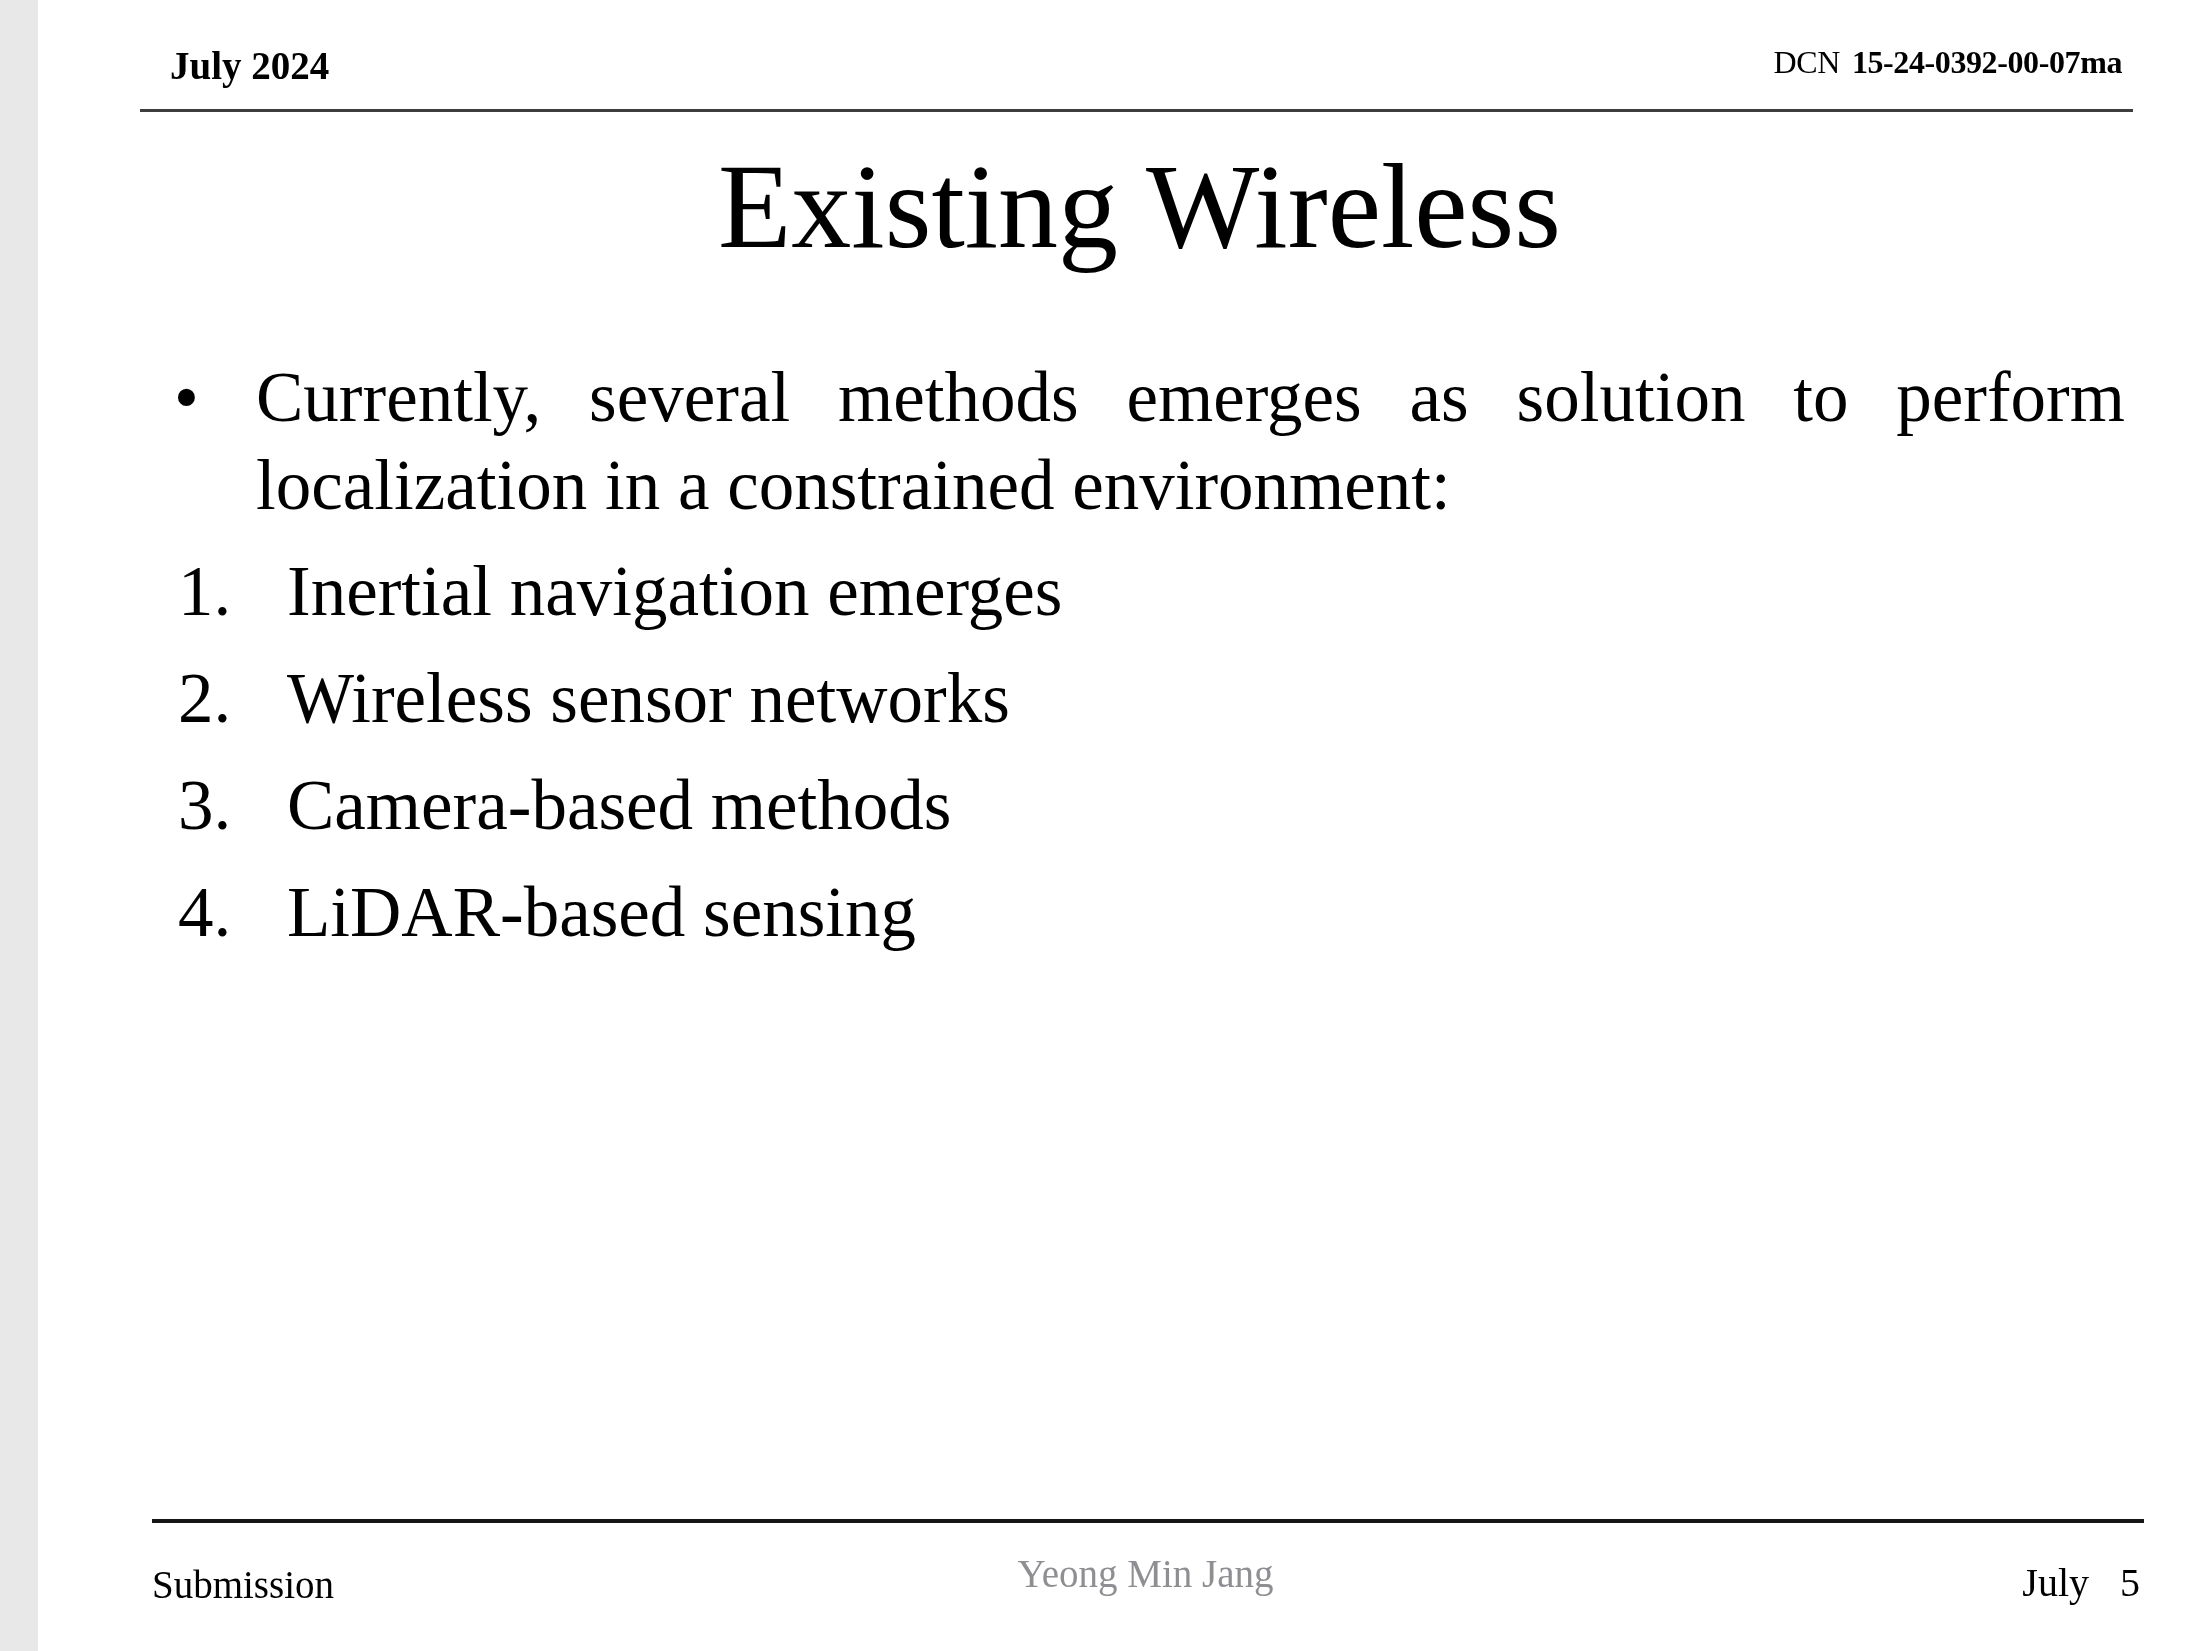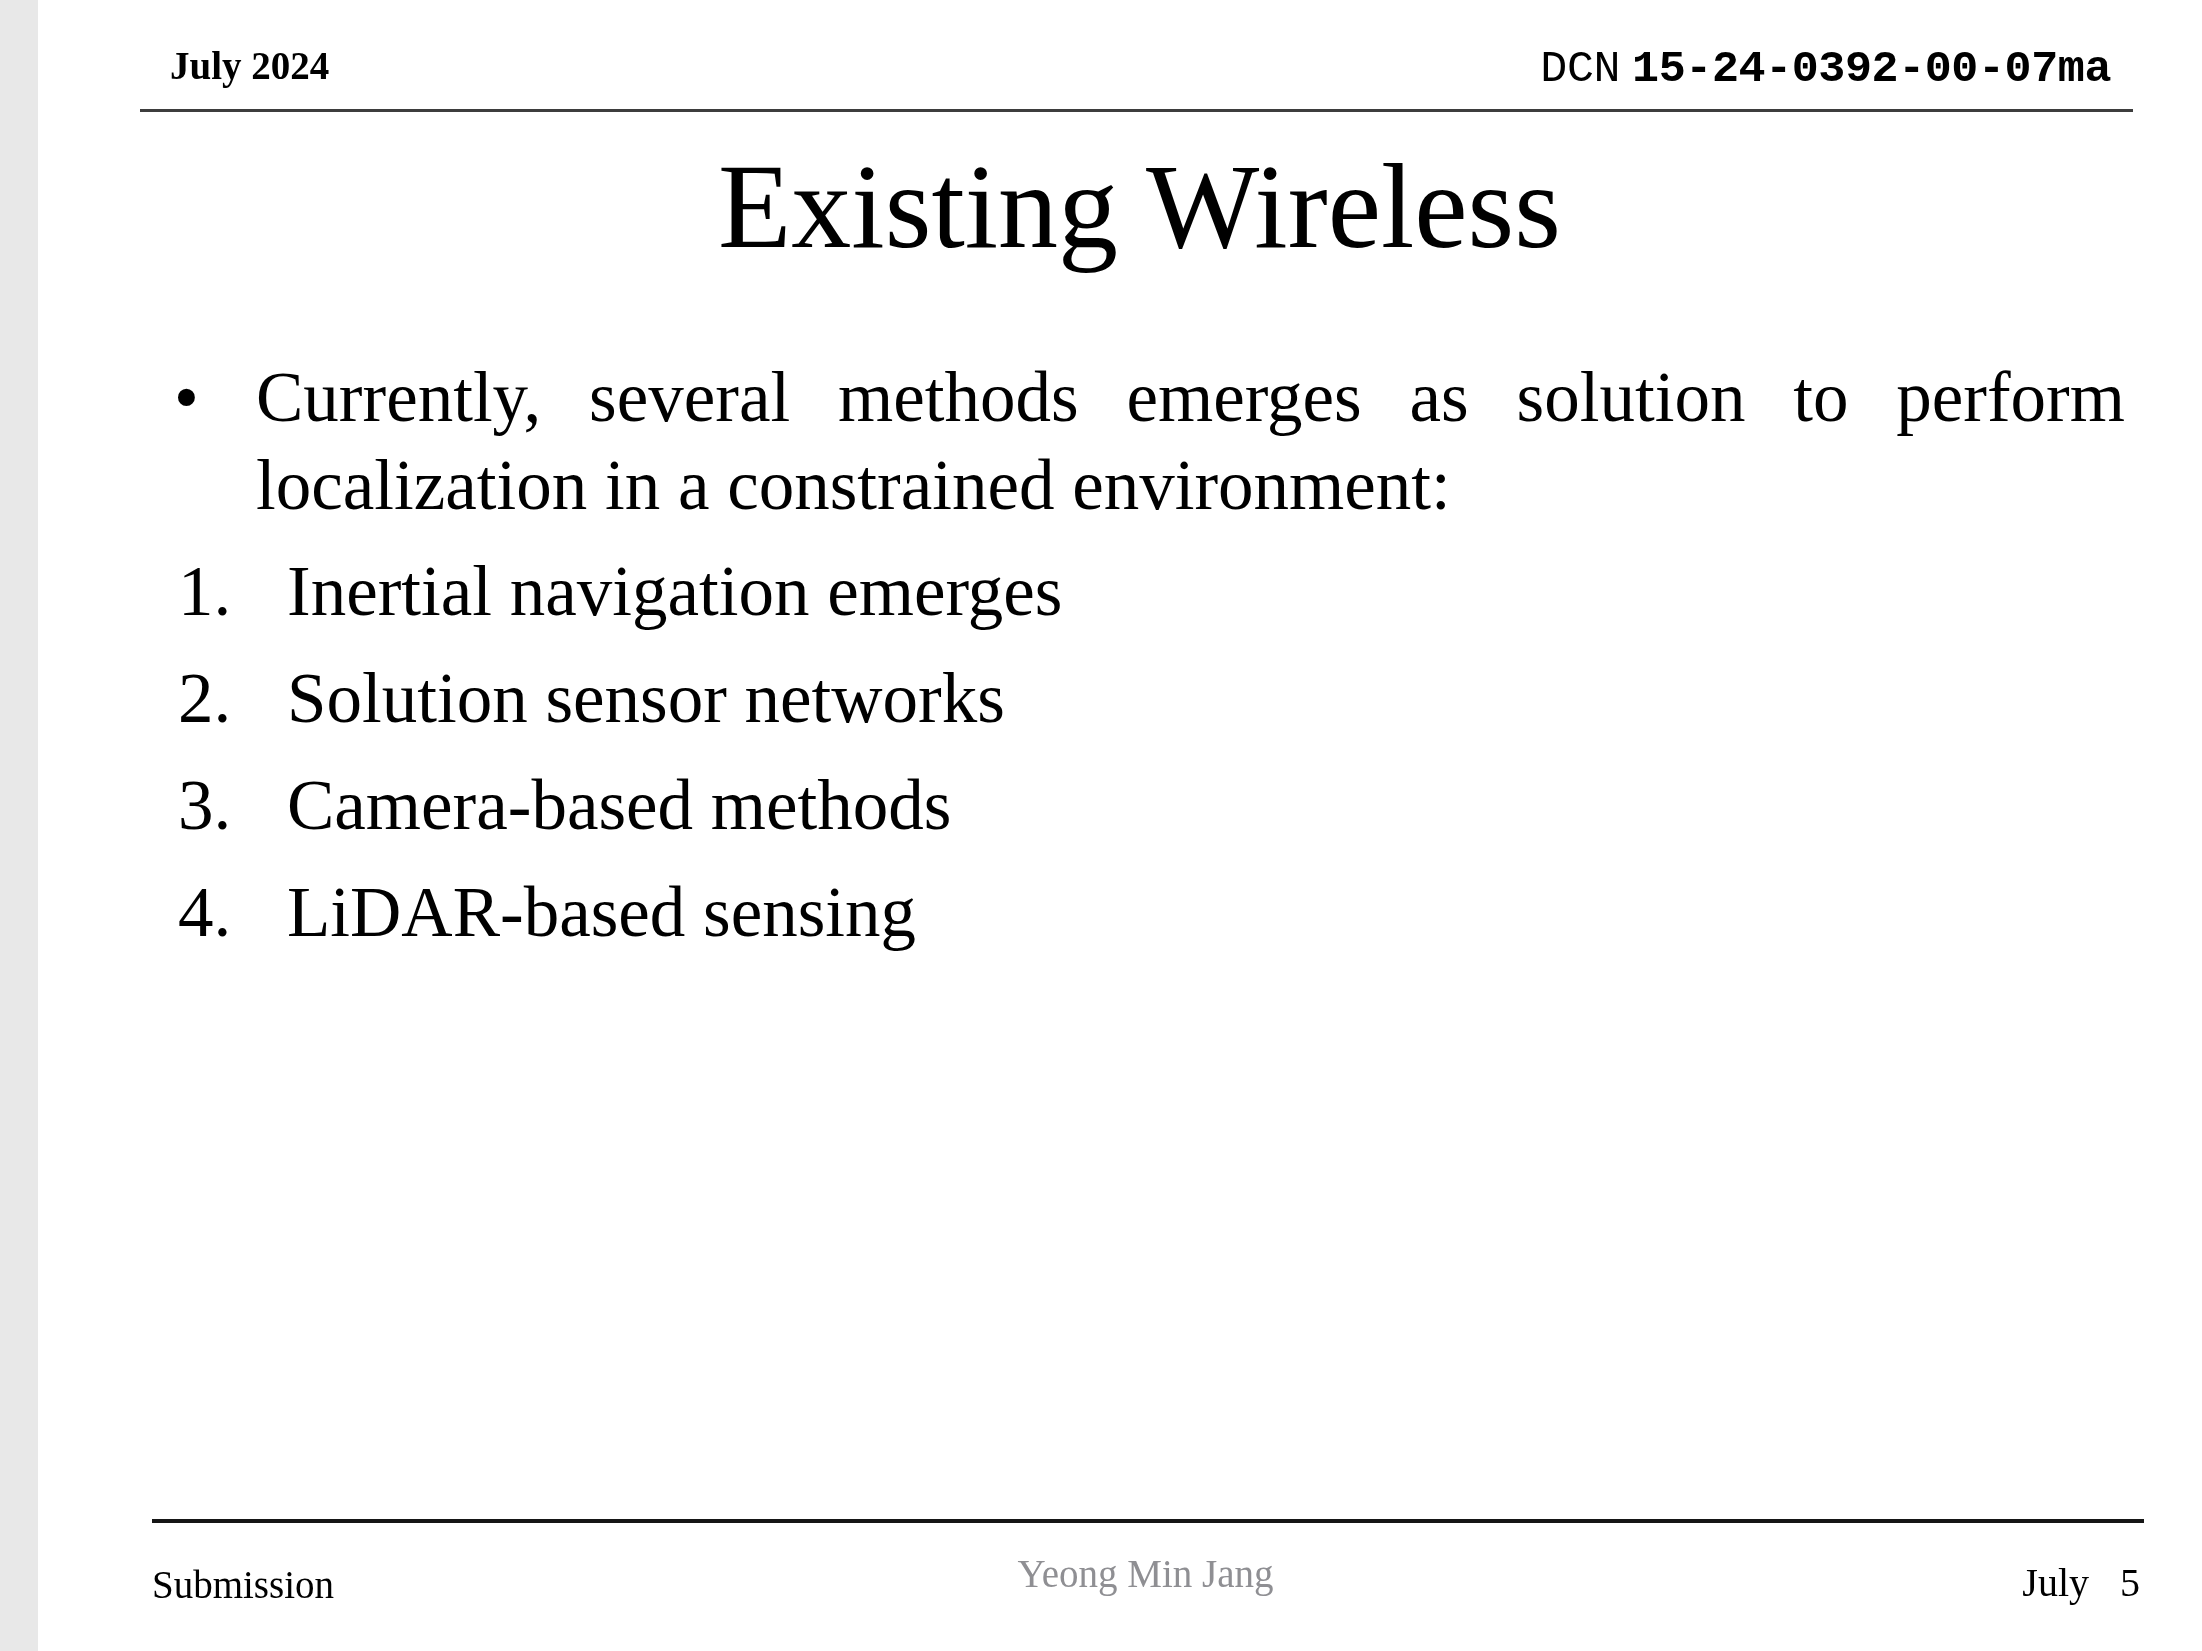--- a/index.html
+++ b/index.html
@@ -24,23 +24,23 @@
   
   .header-date{
     position:absolute;
     left:132px; top:43px;
     font-size:39px;
     font-weight:bold;
     line-height:1.2;
   }
   .header-dcn{
     position:absolute;
-    right:130px; top:43px;
-    font-family:Liberation Mono, monospace;
-    font-size:45px;
+    right:119px; top:43px;
+    font-family:Liberation Serif, serif;
+    font-size:32px;
     line-height:1.2;
     letter-spacing:-0.4px;
   }
   .header-dcn .dcn-label{font-weight:400; margin-right:12px;}
   .header-dcn .dcn-number{font-weight:700;}
   .header-rule{
     position:absolute;
     left:102px; right:108px; top:109px;
     height:3.4px;
     background:var(--header-rule);
@@ -145,21 +145,21 @@
     <p class="bullet-text">Currently, several methods emerges as solution to perform localization in a constrained environment:</p>
   </div>
 
   <ol class="numbered-list">
     <li class="numbered-item">
       <span class="item-number">1.</span>
       <span class="item-text">Inertial navigation emerges</span>
     </li>
     <li class="numbered-item">
       <span class="item-number">2.</span>
-      <span class="item-text">Solution sensor networks</span>
+      <span class="item-text">Wireless sensor networks</span>
     </li>
     <li class="numbered-item">
       <span class="item-number">3.</span>
       <span class="item-text">Camera-based methods</span>
     </li>
     <li class="numbered-item">
       <span class="item-number">4.</span>
       <span class="item-text">LiDAR-based sensing</span>
     </li>
   </ol>

